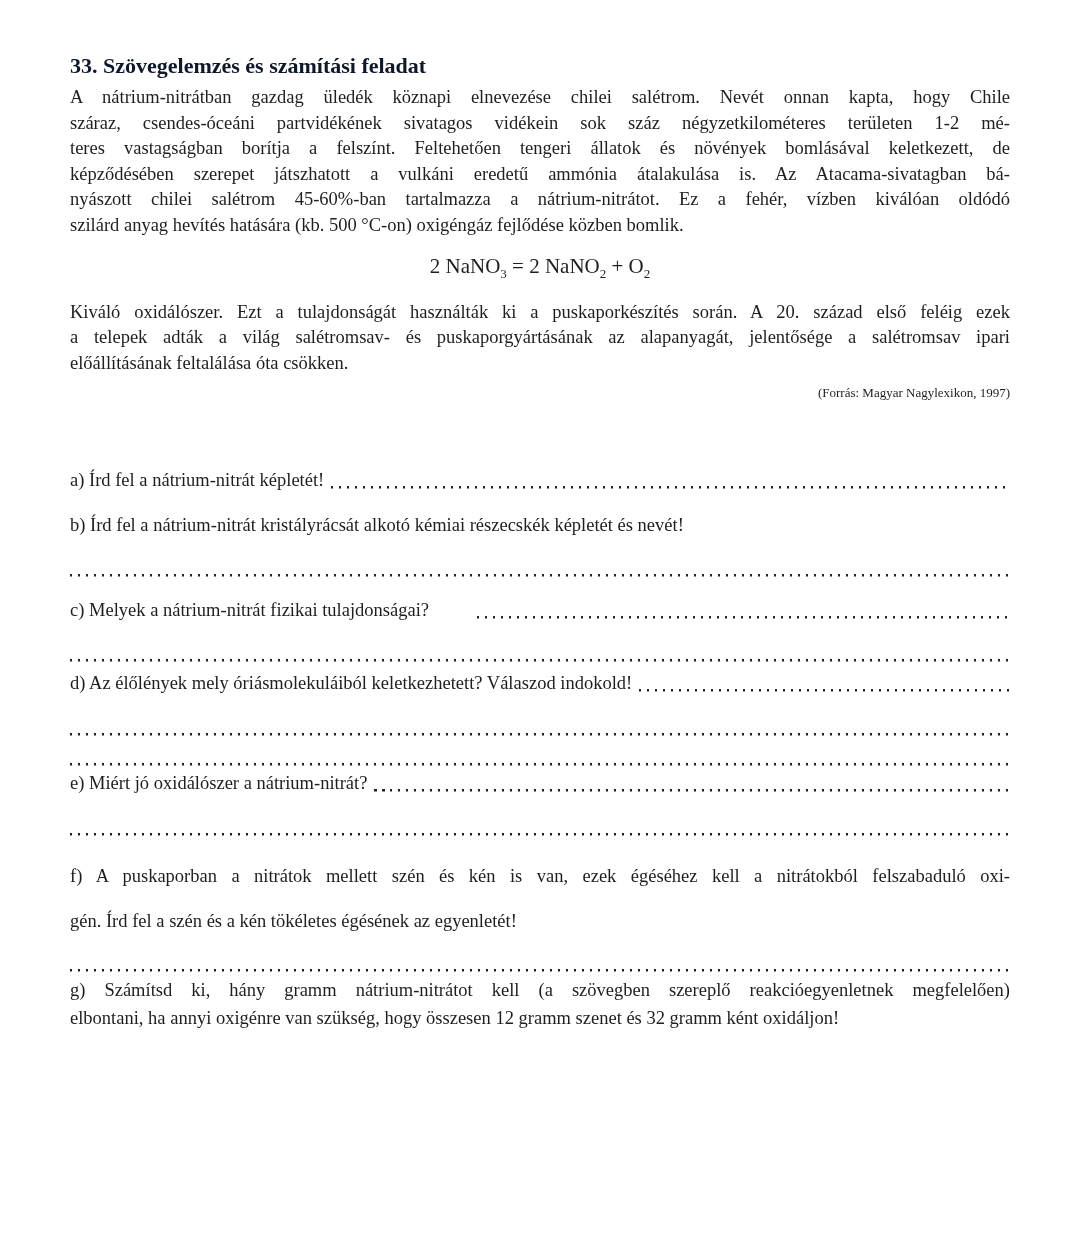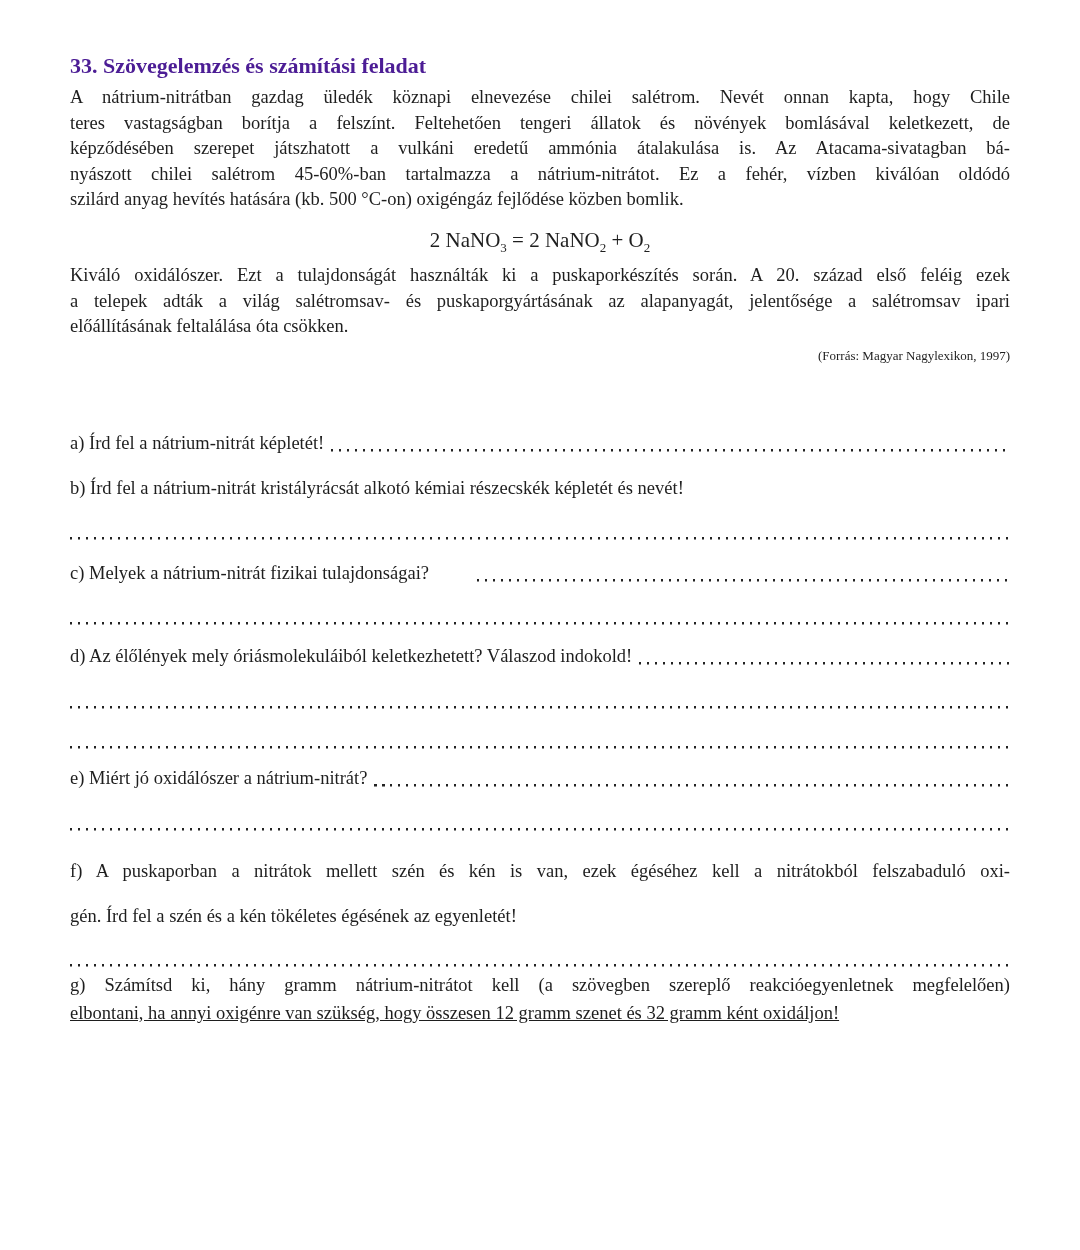--- a/index.html
+++ b/index.html
@@ -1,53 +1,54 @@
 <!DOCTYPE html>
 <html><head>
 <meta charset="utf-8">
 <style>
   html,body{margin:0;padding:0;background:#ffffff;}
   body{width:1080px;height:1250px;position:relative;overflow:hidden;
        font-family:"Liberation Serif","DejaVu Serif",serif;color:#1e1e1e;}
   .page{position:absolute;left:70px;top:53px;width:940px;}
-  .title{color:#4c1d95;font-weight:bold;font-size:22px;line-height:26px;}
+  .title{color:#0f172a;font-weight:bold;font-size:22px;line-height:26px;}
   .subtitle{font-weight:bold;font-size:20px;line-height:26px;margin-top:14px;}
   .para{margin-top:6px;}
   .pline{font-size:18.5px;line-height:25.6px;text-align:justify;}
   .pline.j{text-align-last:justify;}
   .equation{text-align:center;font-size:21px;line-height:30px;margin-top:12px;}
   .equation sub{font-size:13px;}
-  .para2{margin-top:0;}
+  .para2{margin-top:11px;}
   .source{text-align:right;font-size:13px;line-height:26px;margin-top:3px;}
   .answers{margin-top:61px;}
   .qrow{display:flex;font-size:18.5px;line-height:26px;height:26px;}
   .qtext{white-space:nowrap;}
   .leader{flex:1 1 auto;margin-left:7px;
     background-image:repeating-linear-gradient(to right,#222 0,#222 2.5px,transparent 2.5px,transparent 8px);
     background-size:100% 2.5px;background-repeat:no-repeat;background-position:0 19px;}
   .leader.wide-gap{margin-left:14px;}
   .dotline{height:26px;
     background-image:repeating-linear-gradient(to right,#222 0,#222 2.5px,transparent 2.5px,transparent 8px);
     background-size:100% 2.5px;background-repeat:no-repeat;background-position:0 19px;}
   .qfull{font-size:18.5px;line-height:26px;height:26px;text-align:justify;text-align-last:justify;}
   .qfull.lastline{text-align:left;text-align-last:left;}
   .mt19{margin-top:19px;flex-direction:column;}.mt18{margin-top:18px;}.mt17{margin-top:17px;}
-  .mt16{margin-top:16px;gap:41px;}.mt13{margin-top:14px;}.mt12{margin-top:12px;}
-  .mt9{margin-top:23px;}.mt6{margin-top:1px;}.mt2{margin-top:2px;text-decoration:underline;}
+  .mt16{margin-top:16px;gap:41px;}.mt13{margin-top:4px;}.mt12{}
+  .mt9{margin-top:23px;}.mt6{margin-top:1px;}.mt2{margin-top:2px;}
 </style>
 </head>
 <body>
 
 <div class="page">
 
   <div class="title">33. Szövegelemzés és számítási feladat</div>
 
 
   <div class="para">
     <div class="pline j">A nátrium-nitrátban gazdag üledék köznapi elnevezése chilei salétrom. Nevét onnan kapta, hogy Chile</div>
+    <div class="pline j">száraz, csendes-óceáni partvidékének sivatagos vidékein sok száz négyzetkilométeres területen 1-2 mé-</div>
     <div class="pline j">teres vastagságban borítja a felszínt. Feltehetően tengeri állatok és növények bomlásával keletkezett, de</div>
     <div class="pline j">képződésében szerepet játszhatott a vulkáni eredetű ammónia átalakulása is. Az Atacama-sivatagban bá-</div>
     <div class="pline j">nyászott chilei salétrom 45-60%-ban tartalmazza a nátrium-nitrátot. Ez a fehér, vízben kiválóan oldódó</div>
     <div class="pline">szilárd anyag hevítés hatására (kb. 500 °C-on) oxigéngáz fejlődése közben bomlik.</div>
   </div>
 
   <div class="equation"><span>2 NaNO</span><sub>3</sub><span> = 2 NaNO</span><sub>2</sub><span> + O</span><sub>2</sub></div>
 
   <div class="para2">
     <div class="pline j">Kiváló oxidálószer. Ezt a tulajdonságát használták ki a puskaporkészítés során. A 20. század első feléig ezek</div>

